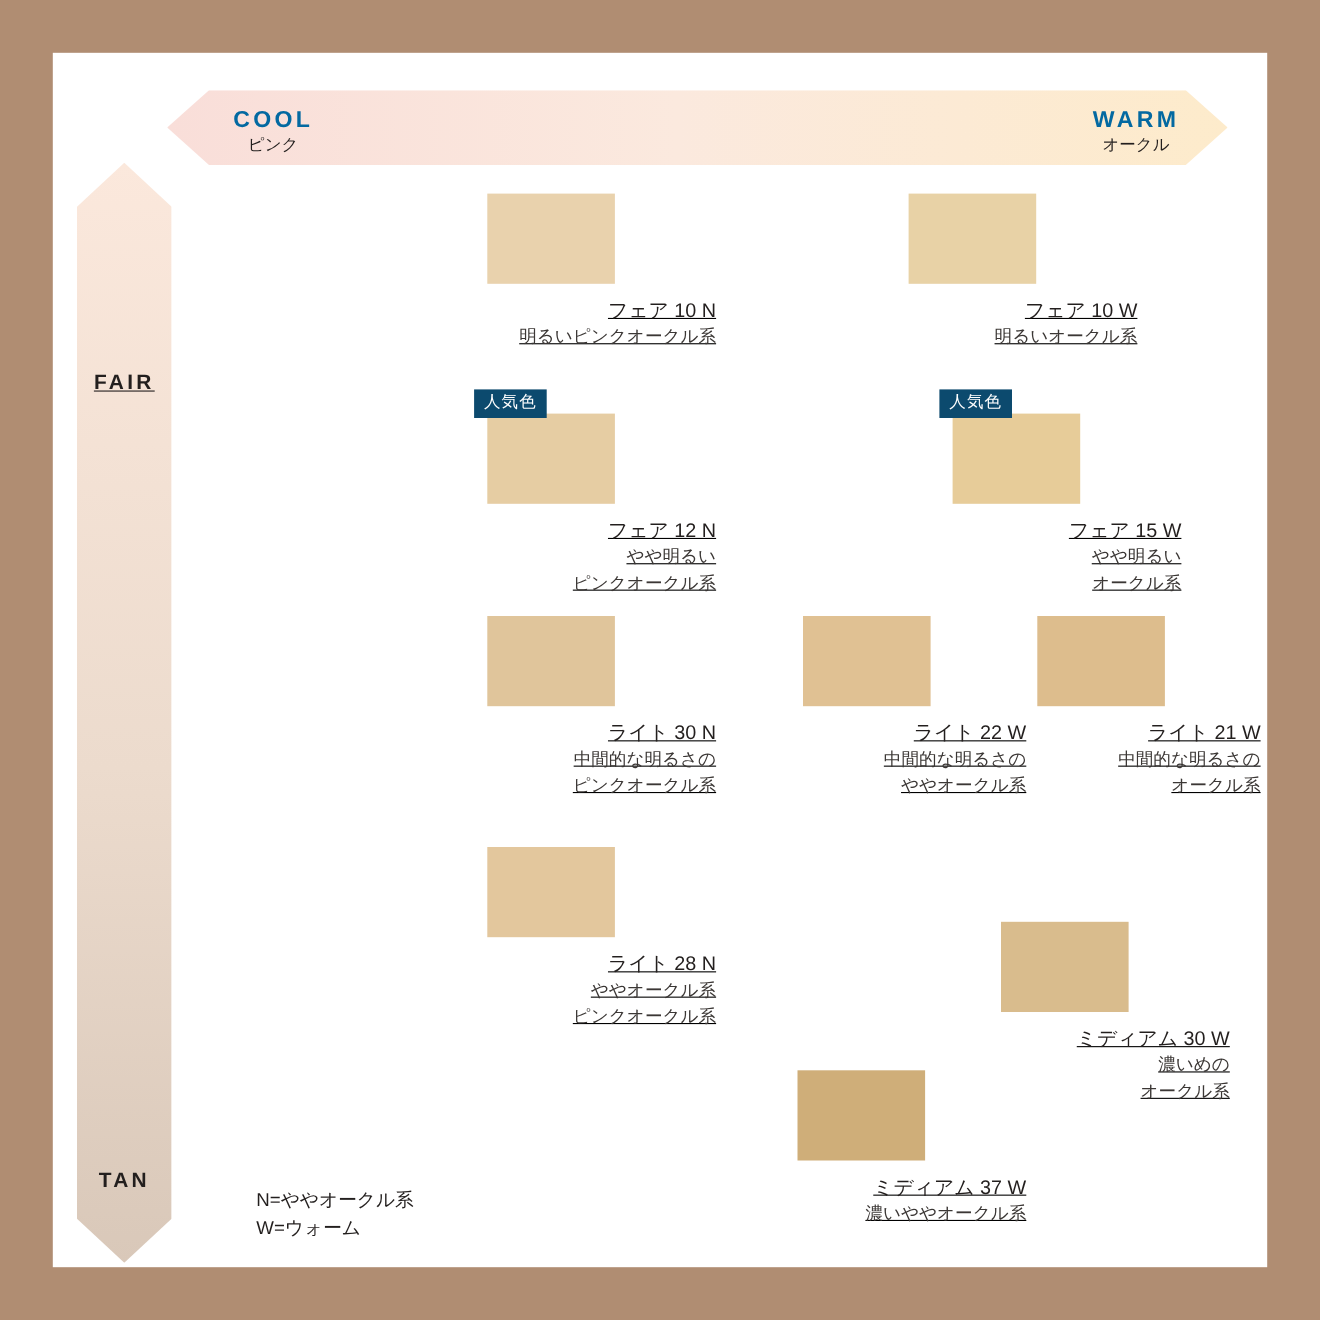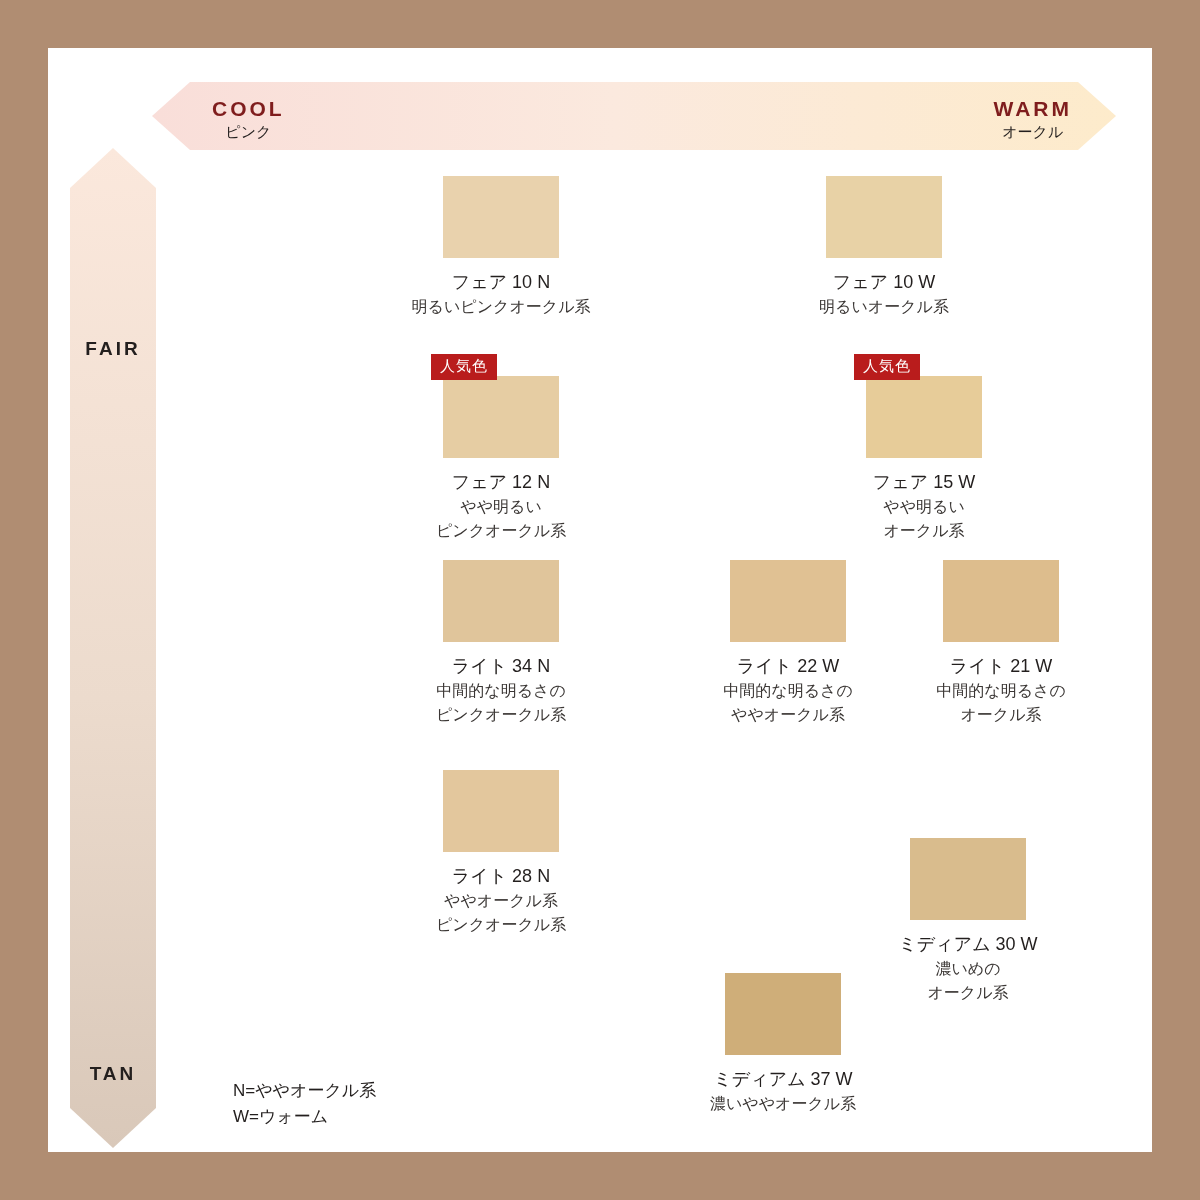--- a/index.html
+++ b/index.html
@@ -38,21 +38,21 @@
   .hbar svg { display: block; }
   .hbar .lbl {
     position: absolute;
     top: 14px;
     text-align: center;
   }
   .hbar .lbl .big {
     font-size: 21px;
     font-weight: bold;
     letter-spacing: 3px;
-    color: #7f1d1d;
+    color: #0369a1;
     display: block;
     line-height: 1.25;
   }
   .hbar .lbl .sub {
     font-size: 15px;
     color: #231f1e;
     display: block;
     line-height: 1.3;
   }
   .hbar .cool { left: 60px; }
@@ -69,27 +69,28 @@
   .vbar svg { display: block; }
   .vbar .lbl {
     position: absolute;
     width: 86px;
     text-align: center;
     font-size: 19px;
     font-weight: bold;
     letter-spacing: 3px;
     color: #231f1e;
   }
-  .vbar .fair { top: 190px; }
+  .vbar .fair { top: 190px; text-decoration: underline; }
   .vbar .tan  { top: 915px; }
 
   
   .swatch {
     position: absolute;
-    text-align: center;
+    text-align: right;
+    text-decoration: underline;
   }
   .chip {
     width: 116px;
     height: 82px;
     margin: 0 auto;
     display: block;
   }
   .name {
     font-size: 18px;
     color: #231f1e;
@@ -98,21 +99,21 @@
     white-space: nowrap;
   }
   .desc {
     font-size: 16px;
     color: #3b3735;
     line-height: 1.5;
     white-space: nowrap;
   }
   .badge {
     position: absolute;
-    background: #b91c1c;
+    background: #0c4a6e;
     color: #ffffff;
     font-size: 15px;
     padding: 3px 9px 4px 9px;
     line-height: 1.25;
     letter-spacing: 1px;
     white-space: nowrap;
   }
 
   
   .legend {
@@ -190,21 +191,21 @@
     <div class="swatch" style="left:726px; top:328px; width:300px;">
       <div class="badge" style="left:80px; top:-22px;">人気色</div>
       <span class="chip" style="background:#e7cc99"></span>
       <div class="name">フェア 15 W</div>
       <div class="desc">やや明るい</div>
       <div class="desc">オークル系</div>
     </div>
 
     <div class="swatch" style="left:303px; top:512px; width:300px;">
       <span class="chip" style="background:#e0c59b"></span>
-      <div class="name">ライト 34 N</div>
+      <div class="name">ライト 30 N</div>
       <div class="desc">中間的な明るさの</div>
       <div class="desc">ピンクオークル系</div>
     </div>
 
     <div class="swatch" style="left:595px; top:512px; width:290px;">
       <span class="chip" style="background:#e0c193"></span>
       <div class="name">ライト 22 W</div>
       <div class="desc">中間的な明るさの</div>
       <div class="desc">ややオークル系</div>
     </div>

